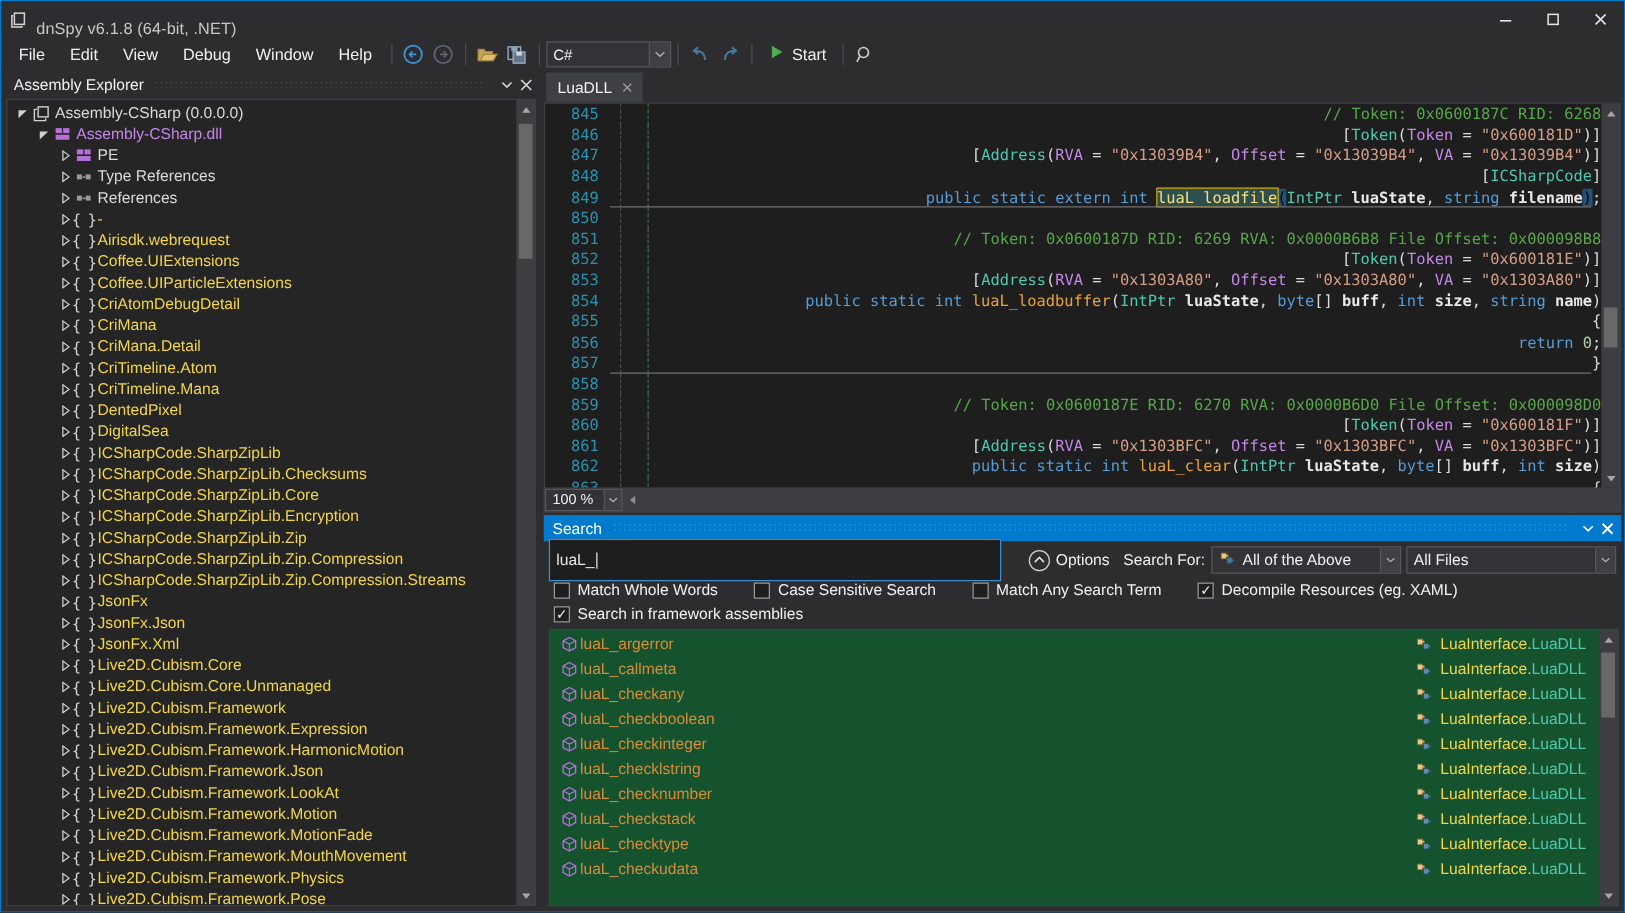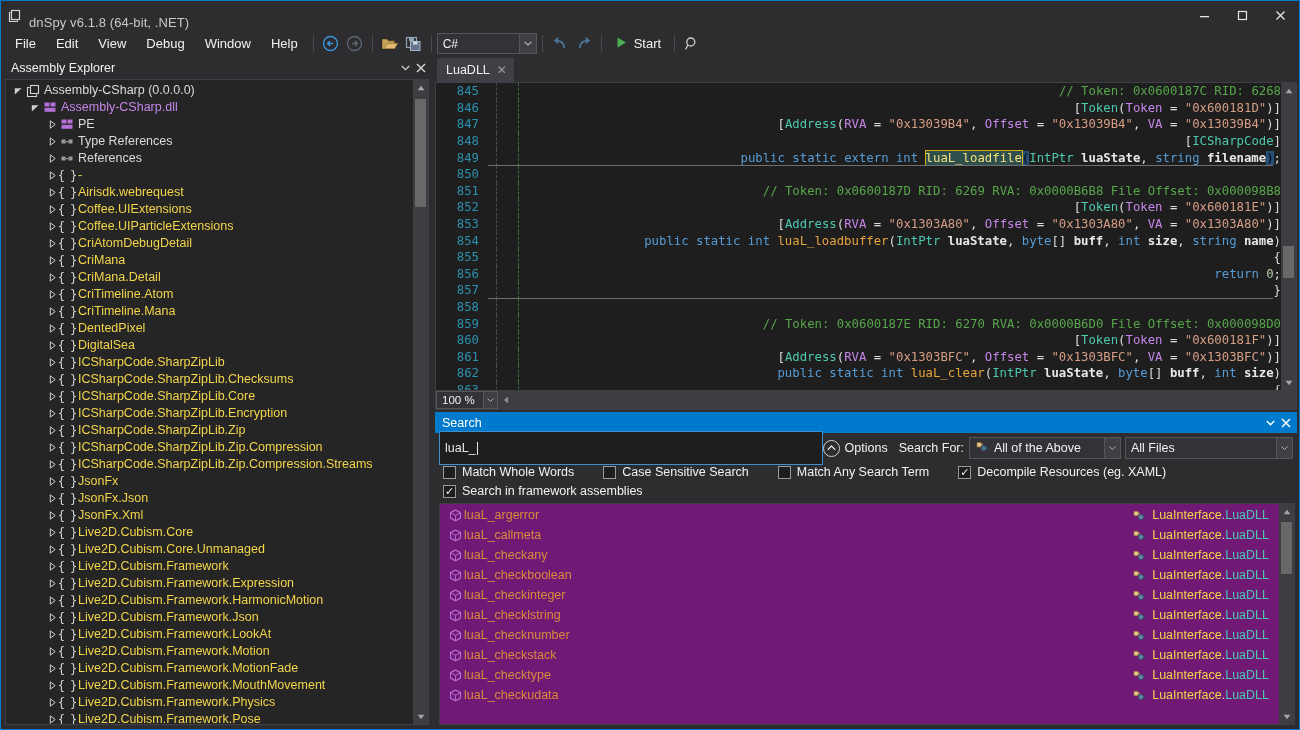--- a/index.html
+++ b/index.html
@@ -177,21 +177,21 @@
   }
   .sh-btn { width:16px; height:16px; display:flex; align-items:center; justify-content:center; color:#fff; }
 
   .search-bar { height: 27px; flex:0 0 27px; display:flex; align-items:center; padding: 3px 4px 0 4px; gap:0; }
   .search-input {
     height:34px; flex:1 1 auto; background:#1e1e1e; border:1px solid #3c8fd0;
     color:#e8e8e8; font-size:12.5px; display:flex; align-items:center; padding-left:5px;
     font-family:"Liberation Sans", sans-serif;
   }
   .caret { width:1px; height:13px; background:#e8e8e8; margin-left:1px; }
-  .opt-btn { display:flex; align-items:center; gap:5px; padding-left:0; }
+  .opt-btn { display:flex; align-items:center; gap:5px; padding-left:22px; }
   .circle-ico {
     width:17px; height:17px; border-radius:50%; border:1.5px solid #d0d0d0;
     display:flex; align-items:center; justify-content:center;
   }
   .opt-label { color:#f1f1f1; font-size:12.5px; }
   .sf-label { color:#f1f1f1; font-size:12.5px; margin-left:11px; margin-right:5px; }
   .sf-combo {
     height:22px; width:152px; background:#333337; border:1px solid #565659;
     display:flex; align-items:center; gap:5px; padding-left:5px; position:relative;
     color:#f1f1f1; font-size:12.5px;
@@ -206,21 +206,21 @@
   .check-row { display:flex; align-items:center; padding: 5px 0 0 8px; gap:16px; }
   .chk-item { display:flex; align-items:center; gap:6px; margin-right:13px; }
   .chk {
     width:13px; height:13px; background:#1e1e1e; border:1px solid #9a9a9a;
     display:flex; align-items:center; justify-content:center; color:#f1f1f1; font-size:11px;
   }
   .chk-label { color:#f1f1f1; font-size:12.5px; }
 
   .results {
     flex:1 1 auto; margin: 5px 2px 2px 4px; display:flex; min-height:0;
-    border:1px solid #3f3f46; background:#701a75;
+    border:1px solid #3f3f46; background:#14532d;
   }
   .results-list { flex:1 1 auto; overflow:hidden; padding-top:1px; }
   .rrow { height:20px; display:flex; align-items:center; font-size:12.5px; padding-left:6px; }
   .r-ico { width:18px; flex:0 0 18px; display:flex; align-items:center; justify-content:center; }
   .r-name { color:#d98b3c; }
   .r-right { margin-left:auto; display:flex; align-items:center; gap:5px; padding-right:10px; }
   .r-ns { color:#f2d54a; }
   .r-dot { color:#d4d4d4; }
   .r-cls { color:#4ec9b0; }
 </style>

